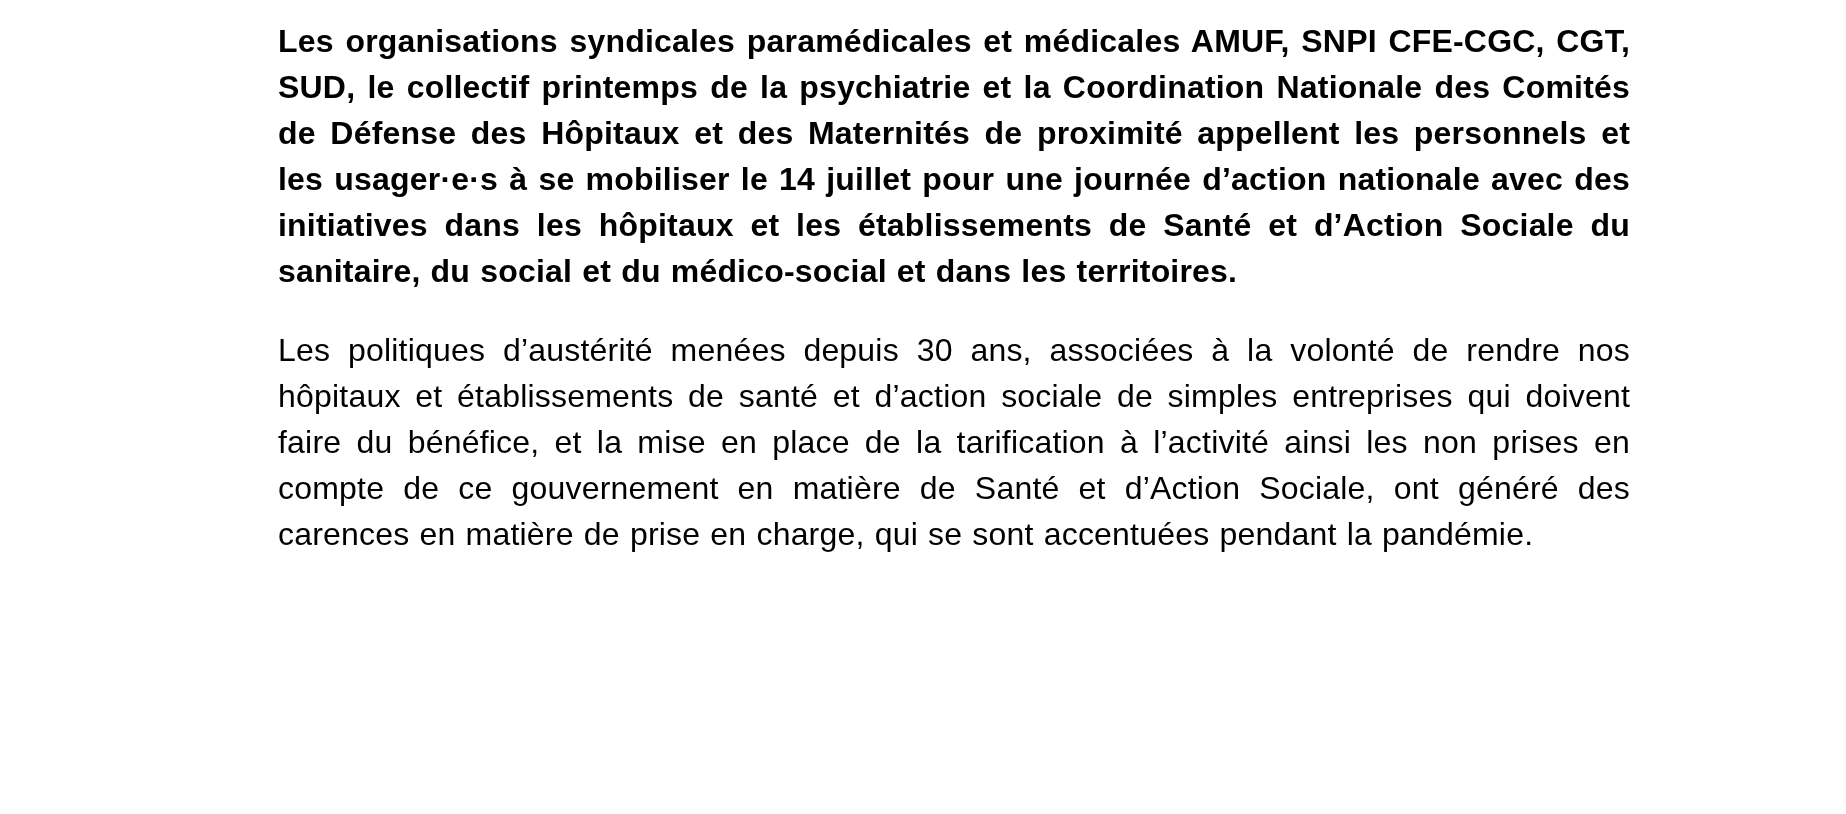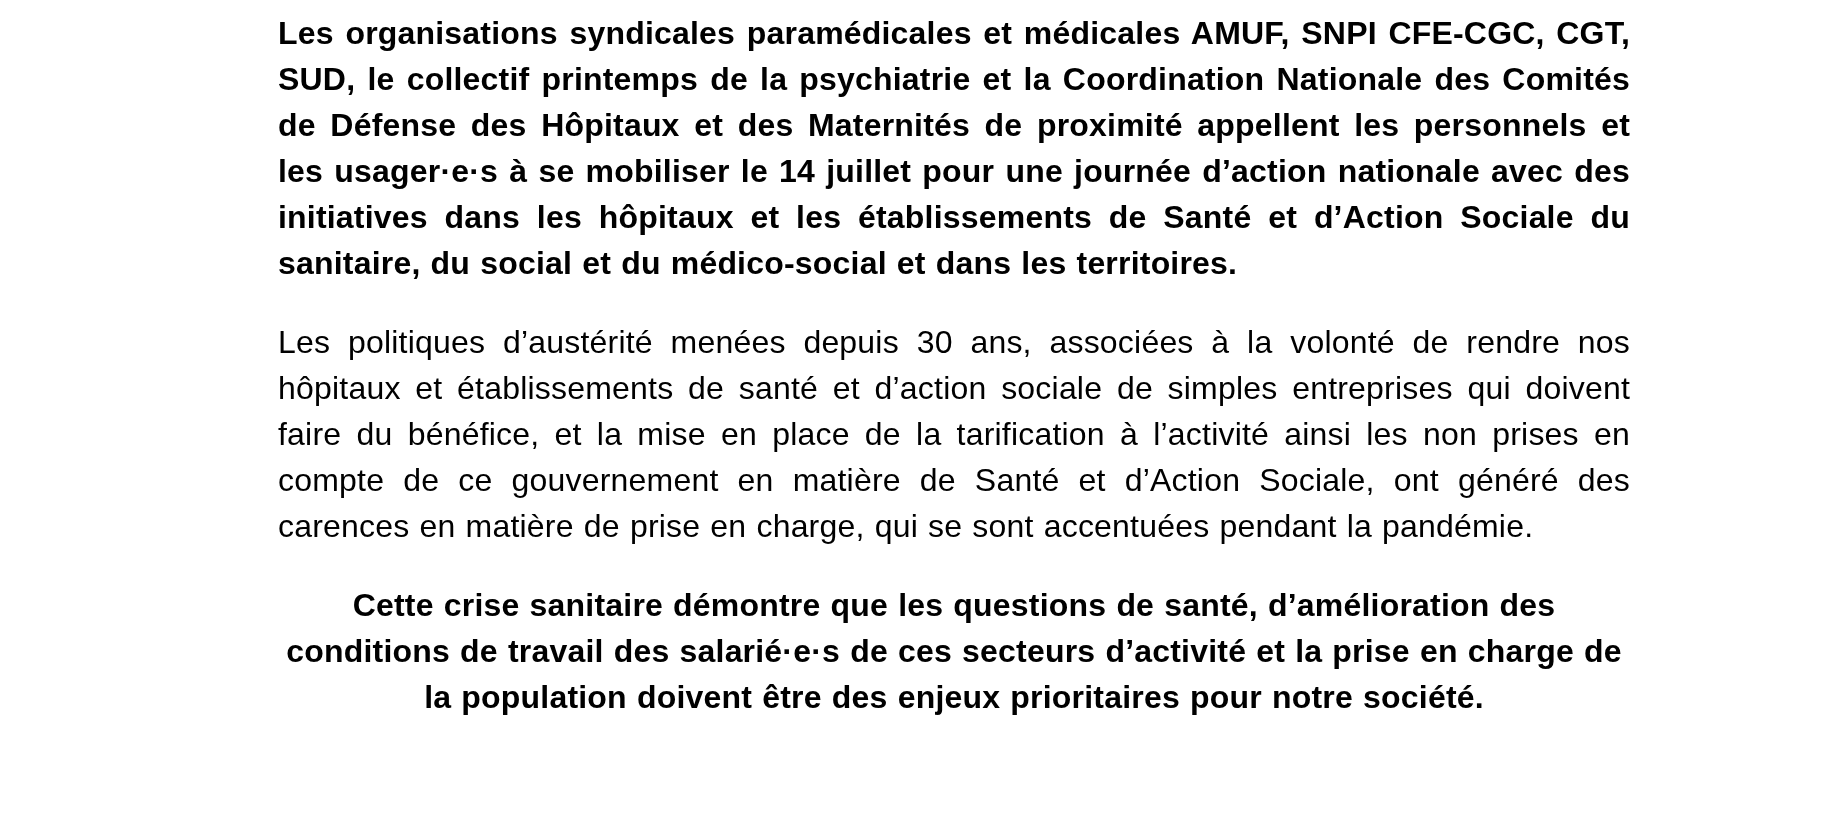--- a/index.html
+++ b/index.html
@@ -16,21 +16,21 @@
   }
   .page {
     position: relative;
     width: 1846px;
     height: 814px;
     background: #ffffff;
   }
   .text-block {
     position: absolute;
     left: 278px;
-    top: 10px;
+    top: 18px;
     width: 1352px;
   }
   .para {
     margin: 0 0 33px 0;
     font-size: 32px;
     line-height: 46px;
     letter-spacing: 0.2px;
     word-spacing: 1px;
   }
   .para.bold {
@@ -47,15 +47,14 @@
     margin-bottom: 0;
   }
 </style>
 </head>
 <body>
 
 <div class="page">
   <div class="text-block">
     <p class="para bold justified">Les organisations syndicales paramédicales et médicales AMUF, SNPI CFE-CGC, CGT, SUD, le collectif printemps de la psychiatrie et la Coordination Nationale des Comités de Défense des Hôpitaux et des Maternités de proximité appellent les personnels et les usager·e·s à se mobiliser le 14 juillet pour une journée d’action nationale avec des initiatives dans les hôpitaux et les établissements de Santé et d’Action Sociale du sanitaire, du social et du médico-social et dans les territoires.</p>
     <p class="para justified">Les politiques d’austérité menées depuis 30 ans, associées à la volonté de rendre nos hôpitaux et établissements de santé et d’action sociale de simples entreprises qui doivent faire du bénéfice, et la mise en place de la tarification à l’activité ainsi les non prises en compte de ce gouvernement en matière de Santé et d’Action Sociale, ont généré des carences en matière de prise en charge, qui se sont accentuées pendant la pandémie.</p>
-    <p class="para bold centered">Cette crise sanitaire démontre que les questions de santé, d’amélioration des conditions de travail des salarié·e·s de ces secteurs d’activité et la prise en charge de la population doivent être des enjeux prioritaires pour notre société.</p>
   </div>
 </div>
 
 </body></html>

